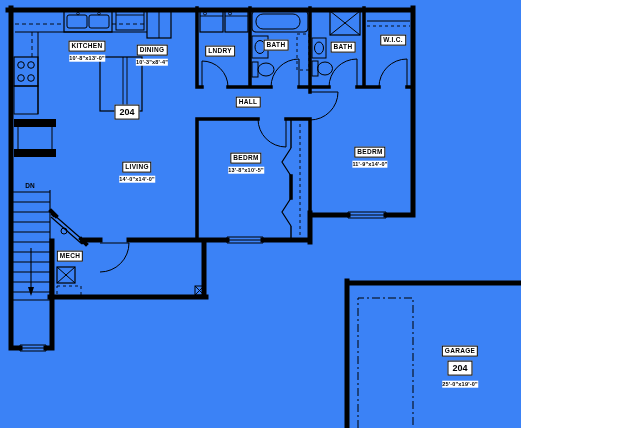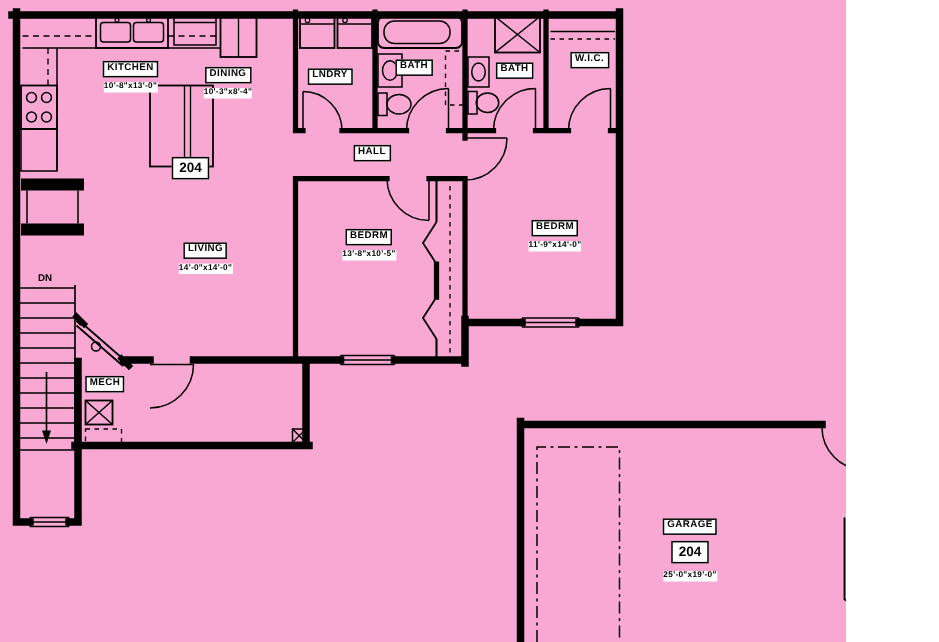--- a/index.html
+++ b/index.html
@@ -1,17 +1,17 @@
 <!DOCTYPE html>
 <html><head>
 <meta charset="utf-8">
 <style>
   html,body{margin:0;padding:0;background:#fff;}
   .plan-canvas{
-    position:relative;width:564px;height:428px;background:#f9a8d4;
+    position:relative;width:521px;height:428px;background:#3b82f6;
     font-family:"Liberation Sans",sans-serif;overflow:hidden;
   }
   .plan-canvas svg{position:absolute;left:0;top:0;}
   .lbl{
     position:absolute;transform:translate(-50%,-50%);
     border:1px solid #000;background:#fff;color:#000;
     font:bold 6.5px/1.35 "Liberation Sans",sans-serif;
     padding:0 2px;white-space:nowrap;letter-spacing:.3px;z-index:3;
   }
   .dims{

